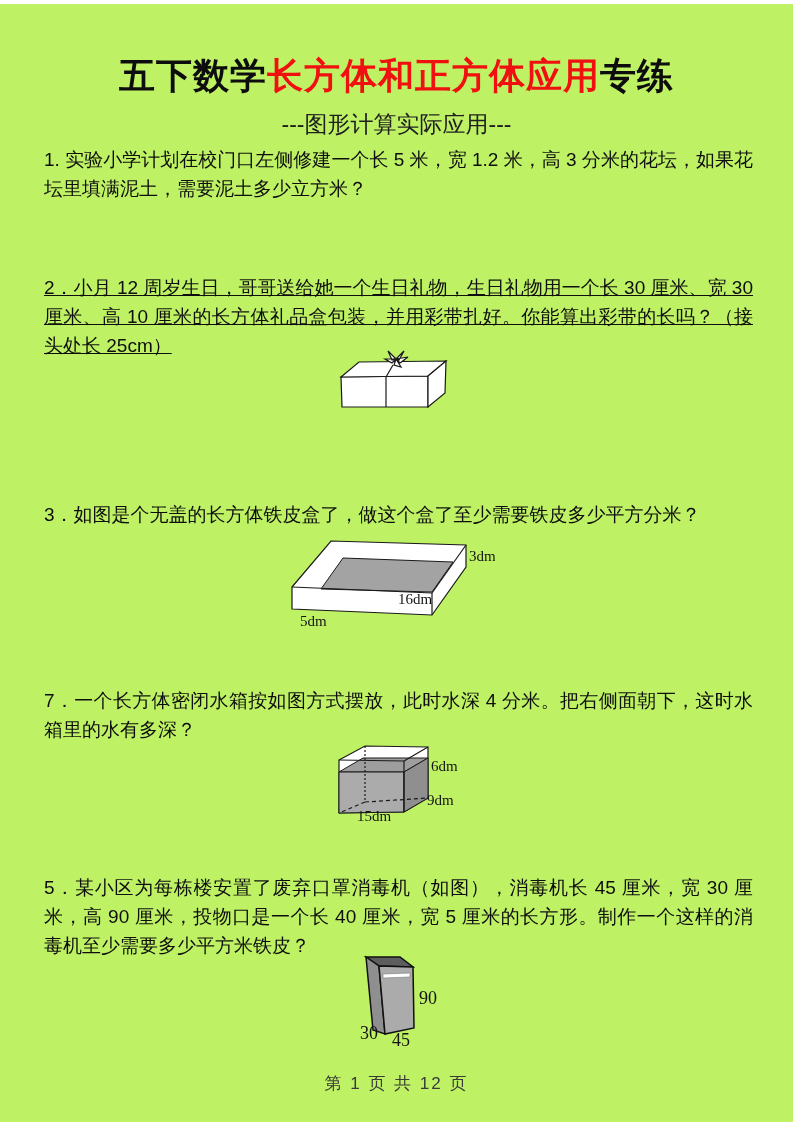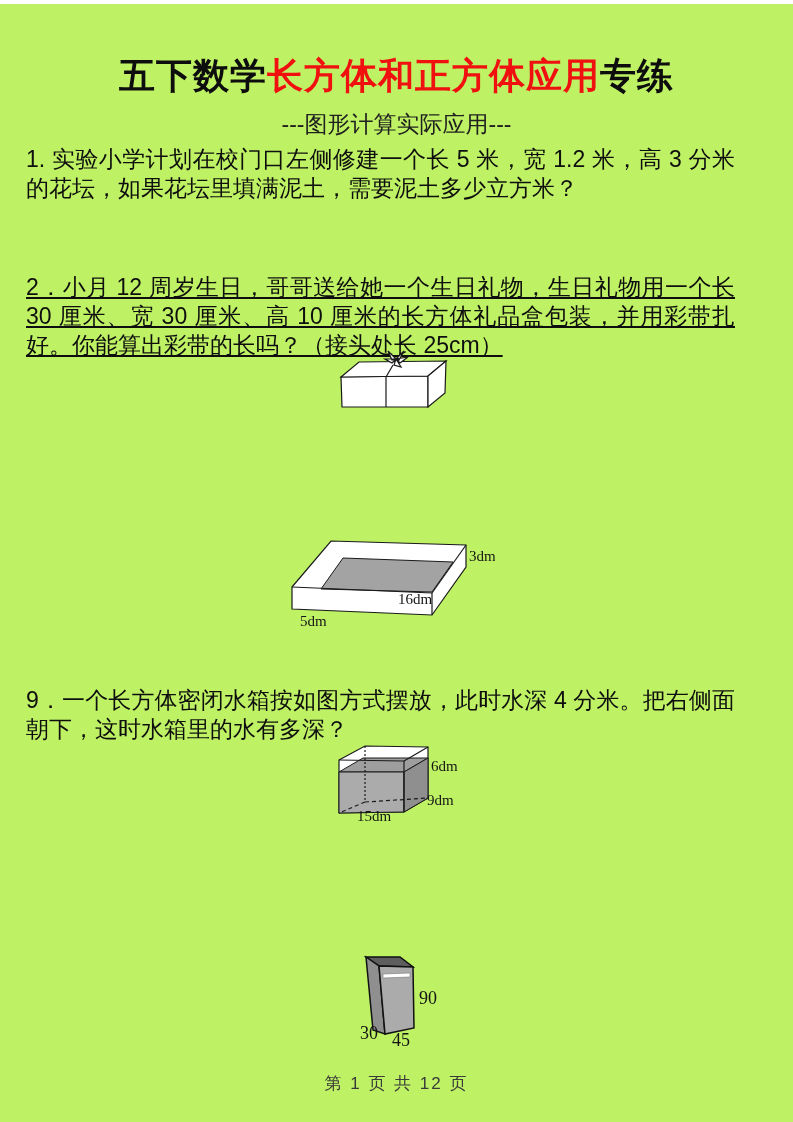--- a/index.html
+++ b/index.html
@@ -13,22 +13,22 @@
   .title {
     position:absolute; top:48px; left:0; width:793px;
     text-align:center; font-size:36px; font-weight:bold;
     letter-spacing:1px; color:#0d0d0d; white-space:nowrap;
   }
   .subtitle {
     position:absolute; top:105px; left:0; width:778px;
     text-align:center; font-size:23px; font-weight:400; color:#202020;padding-left:15px;
   }
   .question {
-    position:absolute; left:26px; width:709px;
-    font-size:23px; line-height:29px; color:#0e0e0e;
+    position:absolute; left:44px; width:709px;
+    font-size:19px; line-height:29px; color:#0e0e0e;
     text-align:justify;
   }
   .q1 { top:141px; }
   .q2 { top:269px;text-decoration:underline; }
   .q3 { top:496px; }
   .q4 { top:682px; }
   .q5 { top:869px; }
   .fig { position:absolute; }
   .fig-gift { left:338px; top:344px; }
   .fig-tray { left:285px; top:528px; }
@@ -65,50 +65,52 @@
   <svg class="fig fig-gift" width="158" height="72" viewBox="0 0 158 72">
     <polygon class="face-w" points="3,29 90,28 90,59 4,59"></polygon>
     <polygon class="face-w" points="3,29 21,14 108,13 90,28"></polygon>
     <polygon class="face-w" points="90,28 108,13 107,45 90,59"></polygon>
     <line class="line" x1="48" y1="29" x2="48" y2="59"></line>
     <line class="line" x1="48" y1="29" x2="55" y2="17"></line>
     <line class="line" x1="62" y1="14" x2="67" y2="13"></line>
     <path class="face-w" stroke-width="1.1" d="M58,11 L50,3 L54,12 Z M58,11 L66,3 L61,12 Z M58,11 L70,9 L62,15 Z M58,11 L47,11 L54,15 Z M58,11 L63,19 L56,17 Z"></path>
   </svg>
 
+  <p class="question q3">3．如图是个无盖的长方体铁皮盒了，做这个盒了至少需要铁皮多少平方分米？</p>
 
   <svg class="fig fig-tray" width="210" height="100" viewBox="0 0 210 100">
     <polygon class="face-w" points="7,55 46,9 181,13 181,35 147,83 7,77"></polygon>
     <polygon stroke="#1a1a1a" stroke-width="1" points="36,57 58,26 168,30 147,60" fill="#a3a3a3"></polygon>
     <line class="line" x1="7" y1="55" x2="147" y2="61"></line>
     <line class="line" x1="147" y1="61" x2="181" y2="13"></line>
     <line class="line" x1="147" y1="61" x2="147" y2="83"></line>
     <text class="fig-label" x="184" y="29">3dm</text>
     <text class="fig-label" x="113" y="72">16dm</text>
     <text class="fig-label" x="15" y="94">5dm</text>
   </svg>
 
-  <p class="question q4">9．一个长方体密闭水箱按如图方式摆放，此时水深 4 分米。把右侧面朝下，这时水箱里的水有多深？</p>
+  <p class="question q4">7．一个长方体密闭水箱按如图方式摆放，此时水深 4 分米。把右侧面朝下，这时水箱里的水有多深？</p>
 
   <svg class="fig fig-tank" width="140" height="88" viewBox="0 0 140 88">
     <polygon class="face-w" points="9,18 35,4 98,5 98,56 74,70 9,71"></polygon>
     <polygon stroke="#1a1a1a" stroke-width="1" points="9,30 74,30 98,16 33,16" fill="#9e9e9e"></polygon>
     <polygon stroke="#1a1a1a" stroke-width="1" points="9,30 74,30 74,70 9,71" fill="#ababab"></polygon>
     <polygon stroke="#1a1a1a" stroke-width="1" points="74,30 98,16 98,56 74,70" fill="#8f8f8f"></polygon>
     <line class="line" x1="9" y1="18" x2="74" y2="19"></line>
     <line class="line" x1="74" y1="19" x2="98" y2="5"></line>
     <line class="line" x1="74" y1="19" x2="74" y2="70"></line>
     <line class="line" stroke-dasharray="2,2" x1="35" y1="4" x2="35" y2="60"></line>
     <line class="line" stroke-dasharray="4,3" x1="35" y1="60" x2="9" y2="71"></line>
     <line class="line" stroke-dasharray="4,3" x1="35" y1="60" x2="98" y2="56"></line>
     <text class="fig-label" x="101" y="29">6dm</text>
     <text class="fig-label" x="97" y="63">9dm</text>
     <text class="fig-label" x="27" y="79">15dm</text>
   </svg>
 
+  <p class="question q5">5．某小区为每栋楼安置了废弃口罩消毒机（如图），消毒机长 45 厘米，宽 30 厘米，高 90 厘米，投物口是一个长 40 厘米，宽 5 厘米的长方形。制作一个这样的消毒机至少需要多少平方米铁皮？</p>
 
   <svg class="fig fig-machine" width="105" height="95" viewBox="0 0 105 95">
     <polygon stroke="#111" stroke-width="1.5" points="8,3 42,3 55,13 21,12" fill="#5e5e5e"></polygon>
     <polygon stroke="#111" stroke-width="1.5" points="8,3 21,12 27,80 15,76" fill="#8f8f8f"></polygon>
     <polygon stroke="#111" stroke-width="1.5" points="21,12 55,13 56,74 27,80" fill="#ababab"></polygon>
     <polygon stroke="#777" stroke-width="0.6" points="25,20 52,19 52,23 25,24" fill="#ffffff"></polygon>
     <text class="fig-label-lg" x="61" y="50">90</text>
     <text class="fig-label-lg" x="2" y="85">30</text>
     <text class="fig-label-lg" x="34" y="92">45</text>
   </svg>

